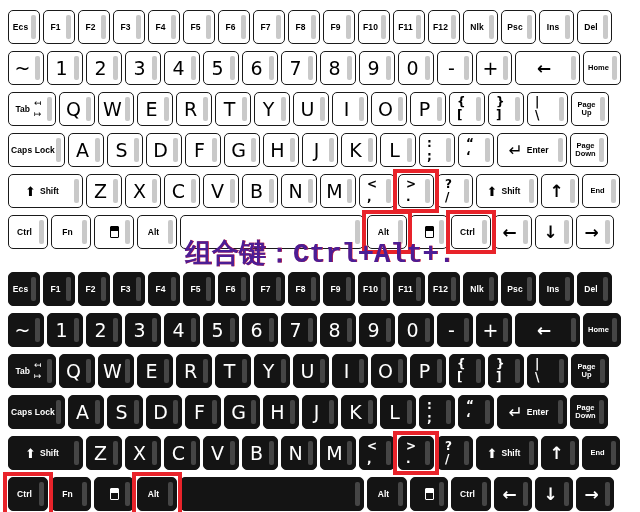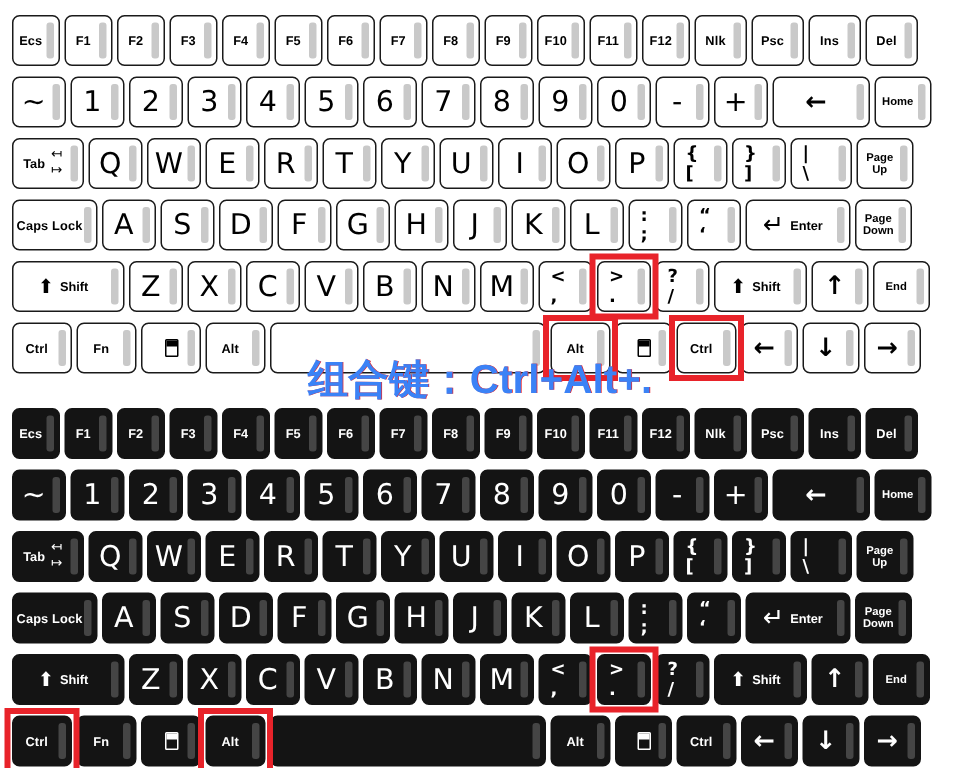--- a/index.html
+++ b/index.html
@@ -125,26 +125,26 @@
   
   #caption{
     position:absolute;
     left:0;right:0;
     top:236px;
     height:34px;
     z-index:40;
     display:flex;
     align-items:center;
     justify-content:center;
-    color:#3b82f6;
+    color:#4c1d95;
     font-weight:bold;
     font-size:27px;
     letter-spacing:0px;
     white-space:nowrap;
-    font-family:Liberation Sans, sans-serif;
+    font-family:Liberation Mono, monospace;
     text-shadow:0.5px 0 0 #e8232a;
   }
 </style>
 </head>
 <body>
 
 <div class="kbd light" id="kbd-light">
     <div class="row">
       <div class="key k-sm" style="width: 32px;">
         <span class="bar"></span>

